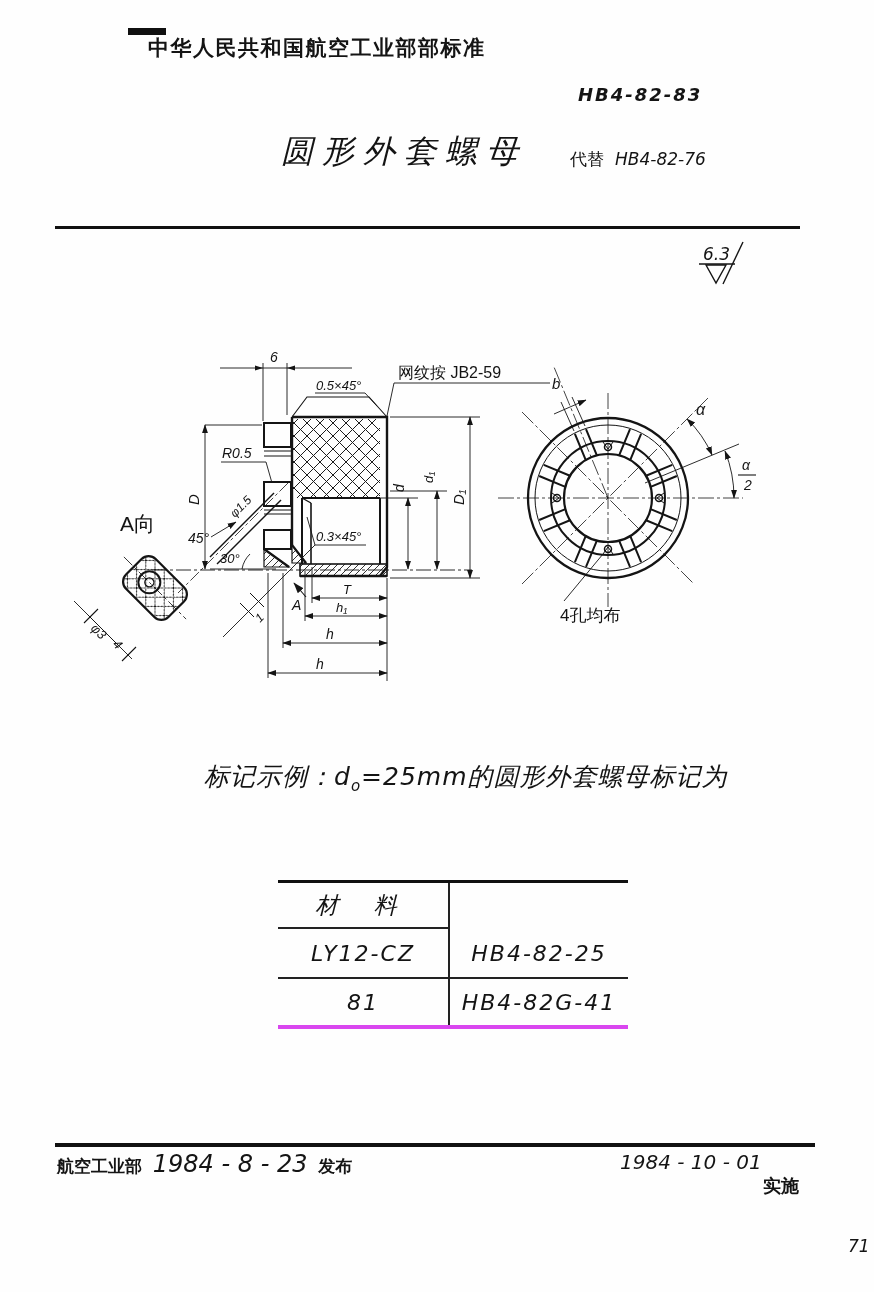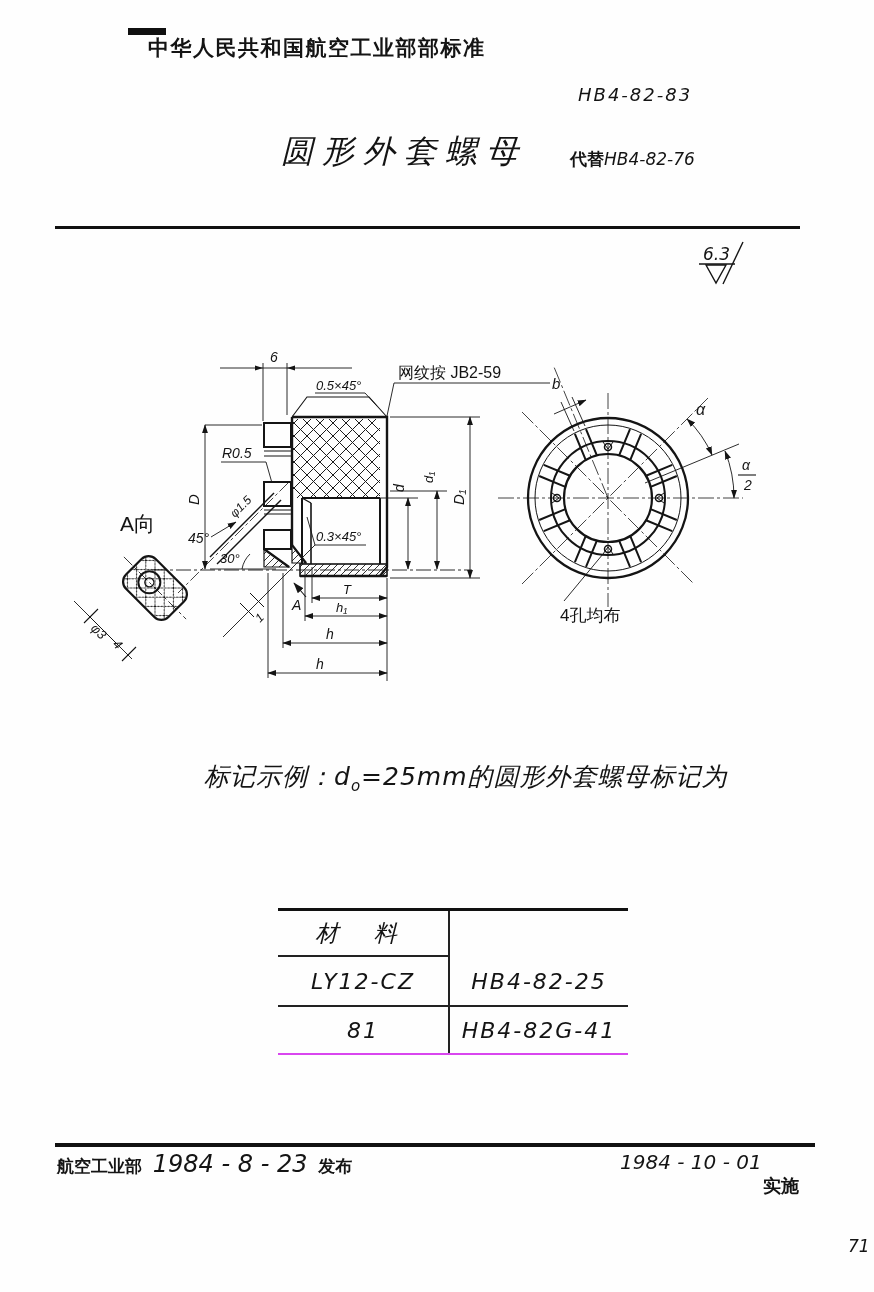--- a/index.html
+++ b/index.html
@@ -2,30 +2,30 @@
 <html><head>
 <meta charset="utf-8">
 <style>
   html,body{margin:0;padding:0;background:#e8e8e8;}
   .page{position:relative;width:874px;height:1292px;background:#fefefe;overflow:hidden;
         font-family:"Liberation Sans","DejaVu Sans",sans-serif;color:#141414;}
   .abs{position:absolute;white-space:nowrap;}
   .hand{font-family:"DejaVu Sans",sans-serif;font-style:italic;}
   .scanmark{position:absolute;left:128px;top:28px;width:38px;height:7px;background:#101010;}
   .org{left:148px;top:34px;font-size:21px;font-weight:bold;letter-spacing:1.5px;font-family:Liberation Serif, serif;}
-  .stdno{left:578px;top:84px;font-size:18px;letter-spacing:2px;}
+  .stdno{left:578px;top:84px;font-size:18px;letter-spacing:2px;font-weight:bold;}
   .title{left:281px;top:130px;font-size:32px;letter-spacing:9px;font-weight:500;}
   .supersede{left:570px;top:148px;font-size:17px;}
-  .supersede .lbl{font-weight:bold;font-style:normal;margin-right:0;}
+  .supersede .lbl{font-weight:normal;font-style:normal;margin-right:11px;}
   .rule-top{left:55px;top:226px;width:745px;height:3px;background:#111;}
   .rule-bottom{left:55px;top:1143px;width:760px;height:3.5px;background:#111;}
   .example{left:204px;top:760px;font-size:25px;letter-spacing:1px;}
   .example sub{font-size:15px;}
   
-  .spec-table{position:absolute;left:278px;top:908px;width:350px;border-top:3px solid #111;border-bottom:2px solid #d946ef;}
+  .spec-table{position:absolute;left:278px;top:880px;width:350px;border-top:3px solid #111;border-bottom:4px solid #d946ef;}
   .trow{display:flex;}
   .tcell{box-sizing:border-box;font-size:22px;display:flex;align-items:center;justify-content:center;}
   .c1{width:172px;border-right:2px solid #222;}
   .c2{width:178px;}
   .thead .tcell{height:46px;font-size:23px;letter-spacing:14px;border-bottom:2px solid #222;}
   .tr1 .tcell{height:50px;border-bottom:2px solid #222;letter-spacing:2px;}
   .tr2 .tcell{height:46px;letter-spacing:2px;}
   
   .foot-left{left:57px;top:1150px;font-size:17px;}
   .foot-left .b{font-weight:bold;font-size:17px;}

